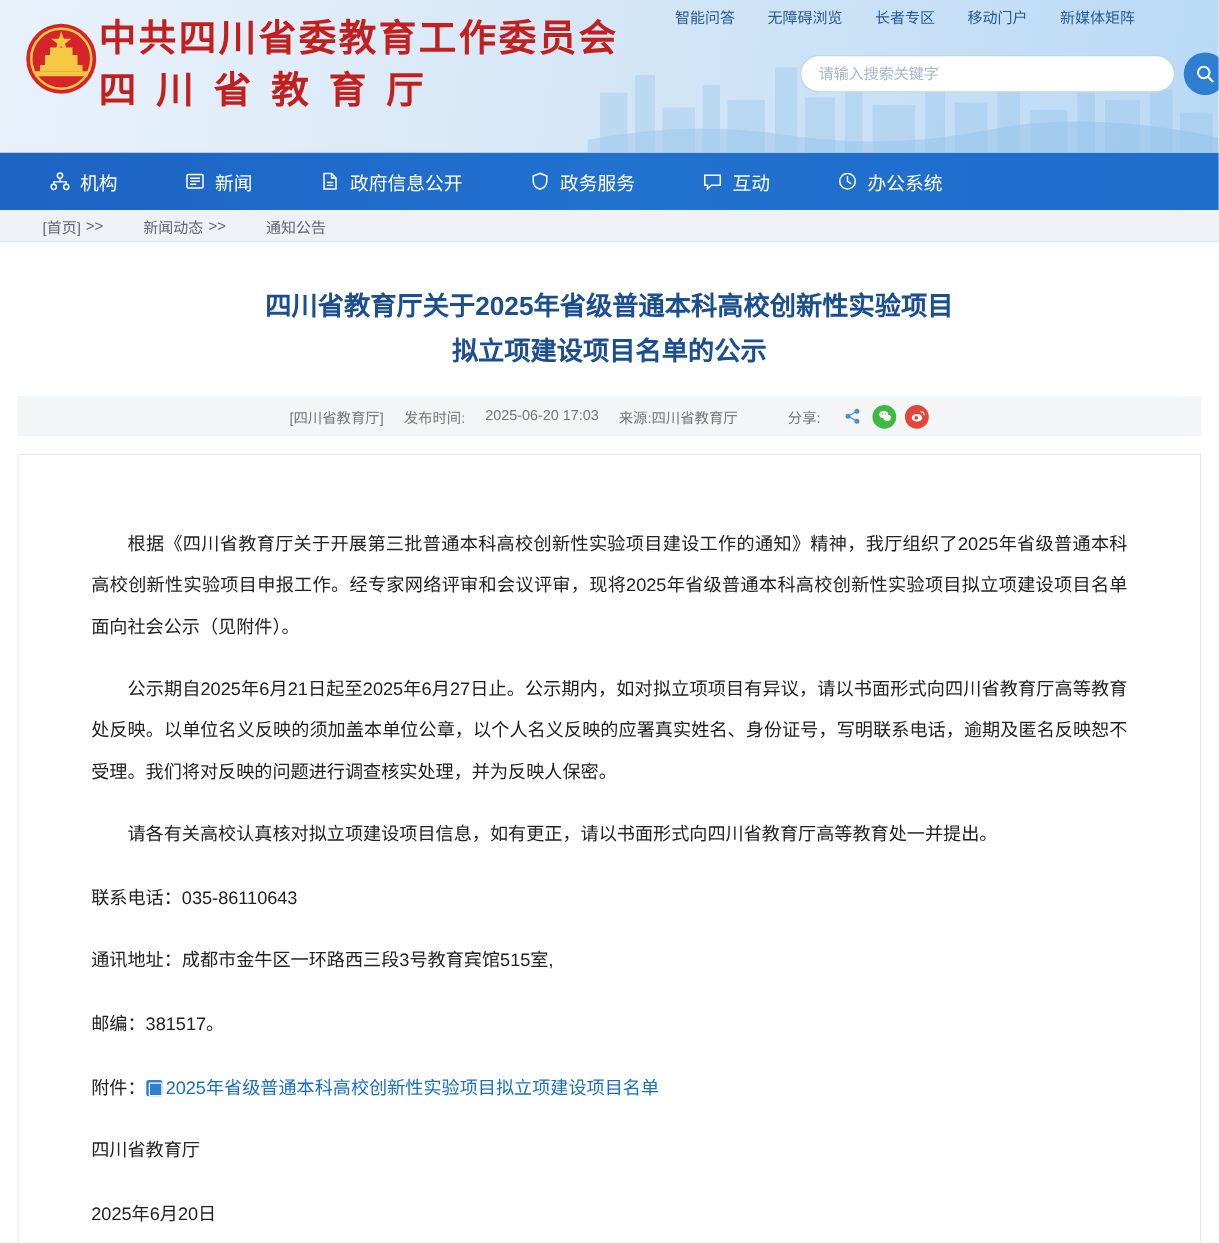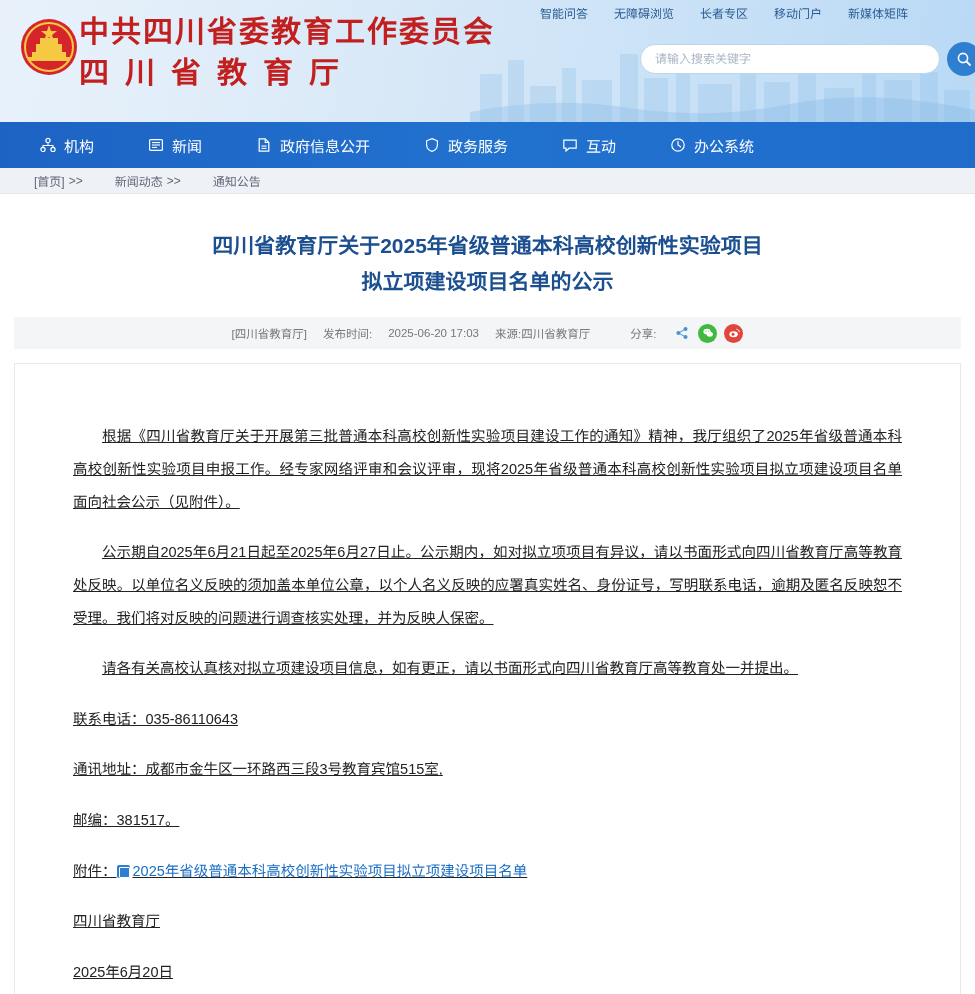--- a/index.html
+++ b/index.html
@@ -160,21 +160,21 @@
 
   .art-body {
     border: 1px solid #e6eaee;
     margin: 14px 14px 0 14px;
     padding: 56px 58px 40px 58px;
     min-height: 620px;
     font-size: 14.5px;
     color: #222;
     line-height: 2.25;
   }
-  .art-body p { margin: 0 0 18px 0; text-align: justify; text-decoration: underline; }
+  .art-body p { margin: 0 0 18px 0; text-align: justify; }
   .indent { text-indent: 2em; }
   .sign { text-align: right; margin-top: 34px; margin-bottom: 4px; }
   .date { text-align: right; }
   .attach-link { color: #1a6fc4; text-decoration: none; cursor: pointer; }
   .attach-ico {
     display: inline-block;
     width: 13px; height: 13px;
     vertical-align: -2px;
     margin-right: 3px;
     background: #2f7fd1;

